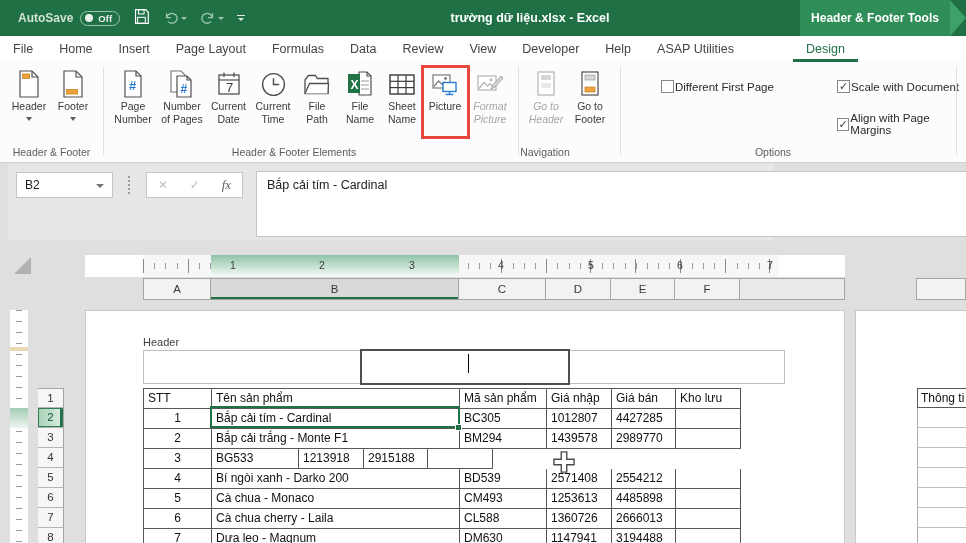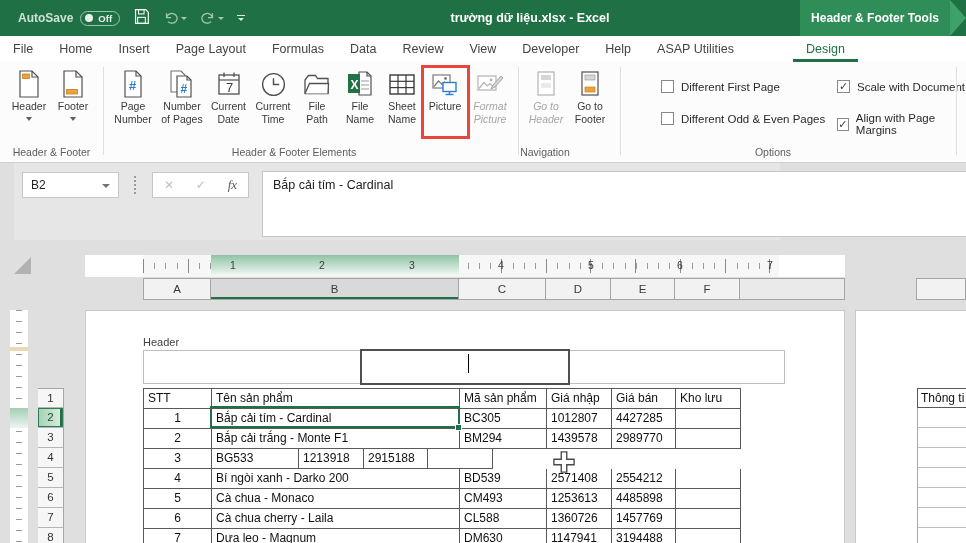--- a/index.html
+++ b/index.html
@@ -36,26 +36,26 @@
   .rsep { position:absolute; top:5px; height:88px; width:1px; background:#e1dfdd; }
   .rgroup-label { position:absolute; top:84px; font-size:10.5px; color:#5f5d5b; text-align:center; }
   .rbtn { position:absolute; top:4px; height:76px; text-align:center; font-size:10.5px; color:#3b3a39; }
   .ric { height:34px; display:flex; align-items:flex-end; justify-content:center; padding-bottom:2px; }
   .rl { height:13px; line-height:13px; white-space:nowrap; }
   .dcaret { width:0; height:0; border-left:3.5px solid transparent; border-right:3.5px solid transparent;
             border-top:4px solid #5f5d5b; margin:4px auto 0; }
   .disabled { color:#a8a6a4;font-style:italic; }
   .redbox { position:absolute; left:421px; top:3px; width:49px; height:74px;
             border:3px solid #e8453c; z-index:5; pointer-events:none; }
-  .chk-row { position:absolute; display:flex; align-items:center; gap:7px; font-size:11.5px; color:#2b2a29;padding-left:31px; }
+  .chk-row { position:absolute; display:flex; align-items:center; gap:1px; font-size:11.5px; color:#2b2a29;padding-left:31px; }
   .box { width:13px; height:13px; border:1px solid #8a8886; background:#fff; font-size:11px;
          line-height:11px; text-align:center; color:#3b3a39; }
 
   
-  .fstrip { position:absolute; top:163px; left:14px; width:766px; height:77px; background:#e6e6e6; }
+  .fstrip { position:absolute; top:163px; left:8px; width:766px; height:77px; background:#e6e6e6; }
   .namebox { position:absolute; left:8px; top:9px; width:97px; height:26px; background:#fff;
              border:1px solid #c8c6c4; font-size:12px; line-height:24px; padding-left:8px; color:#222; }
   .nb-caret { position:absolute; right:8px; top:11px; width:0; height:0;
               border-left:4px solid transparent; border-right:4px solid transparent; border-top:4px solid #767472; }
   .dotsep { position:absolute; left:120px; top:13px; height:18px; border-left:2px dotted #9a9a9a; }
   .fxbox { position:absolute; left:138px; top:9px; width:97px; height:26px; background:#fff;
            border:1px solid #c8c6c4; display:flex; align-items:center; justify-content:space-around; }
   .fx-x { color:#c3c1bf; font-size:12px; }
   .fx-ok { color:#c3c1bf; font-size:12px; }
   .fx-fx { color:#5f5d5b; font-size:13px; font-style:italic; font-family:"Liberation Serif", serif; }
@@ -353,24 +353,20 @@
       <div class="rl">Go to</div>
       <div class="rl">Footer</div>
     </div>
     <div class="rgroup-label" style="left:496px;width:98px;">Navigation</div>
     <div class="rsep" style="left:620px;"></div>
 
     <div class="chk-row" style="left:630px;top:18px;">
       <span class="box"></span>
       <span>Different First Page</span>
     </div>
-    <div class="chk-row" style="left:630px;top:50px;">
-      <span class="box"></span>
-      <span>Different Odd &amp; Even Pages</span>
-    </div>
     <div class="chk-row" style="left:806px;top:18px;">
       <span class="box">✓</span>
       <span>Scale with Document</span>
     </div>
     <div class="chk-row" style="left:806px;top:50px;">
       <span class="box">✓</span>
       <span>Align with Page Margins</span>
     </div>
     <div class="rgroup-label" style="left:606px;width:334px;">Options</div>
     <div class="rsep" style="left:956px;"></div>
@@ -489,21 +485,21 @@
         <div class="tc w2">CM493</div>
         <div class="tc w3 num">1253613</div>
         <div class="tc w4 num">4485898</div>
         <div class="tc w5"></div>
       </div>
       <div class="trow">
         <div class="tc w0 ctr">6</div>
         <div class="tc w1">Cà chua cherry - Laila</div>
         <div class="tc w2">CL588</div>
         <div class="tc w3 num">1360726</div>
-        <div class="tc w4 num">1457769</div>
+        <div class="tc w4 num">2666013</div>
         <div class="tc w5"></div>
       </div>
       <div class="trow">
         <div class="tc w0 ctr">7</div>
         <div class="tc w1">Dưa leo - Magnum</div>
         <div class="tc w2">DM630</div>
         <div class="tc w3 num">1147941</div>
         <div class="tc w4 num">3194488</div>
         <div class="tc w5"></div>
       </div>

